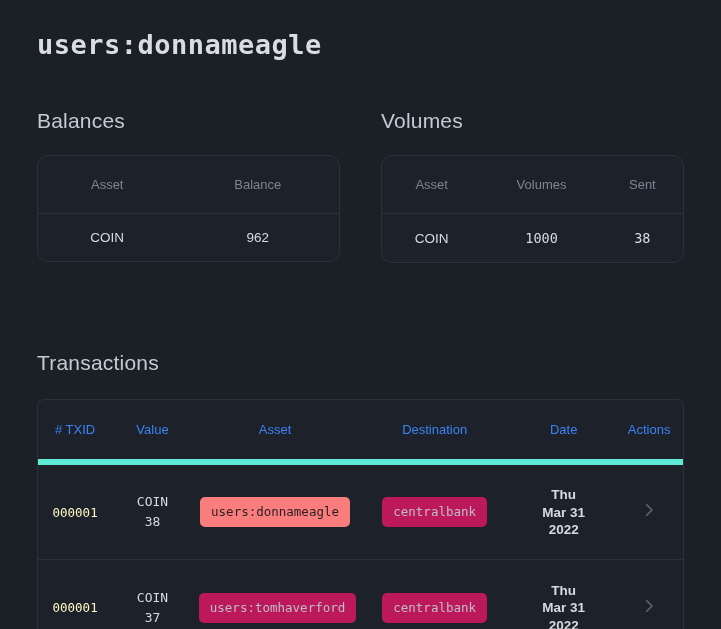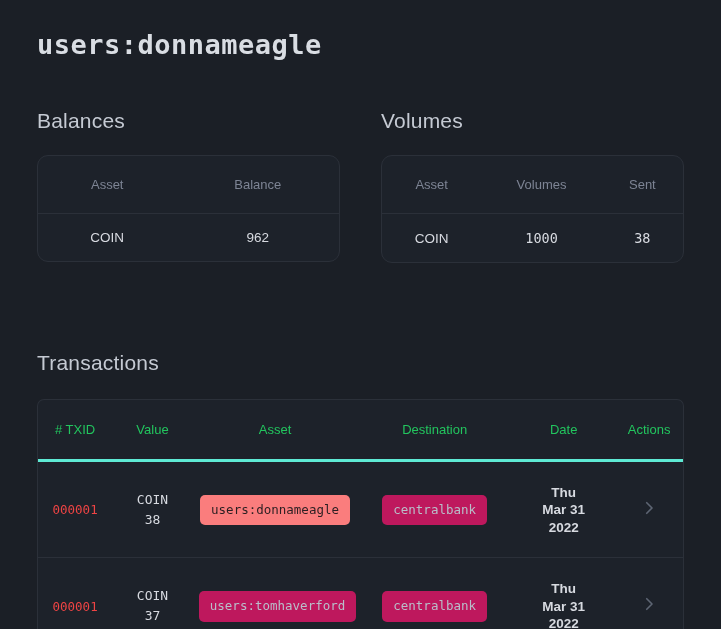--- a/index.html
+++ b/index.html
@@ -118,40 +118,40 @@
   table.tx-table col.c-txid   { width: 11.5%; }
   table.tx-table col.c-value  { width: 12.5%; }
   table.tx-table col.c-source { width: 25.5%; }
   table.tx-table col.c-dest   { width: 24%;   }
   table.tx-table col.c-date   { width: 16%;   }
   table.tx-table col.c-act    { width: 10.5%; }
 
   table.tx-table thead th {
     font-size: 13px;
     font-weight: 400;
-    color: #22c55e;
+    color: #3b82f6;
     padding: 22px 6px;
-    border-bottom: 3px solid #5eead4;
+    border-bottom: 6px solid #5eead4;
     text-align: center;
     white-space: nowrap;
   }
 
   table.tx-table tbody tr { border-bottom: 1px solid #2b3039; }
 
   table.tx-table tbody td {
     padding: 14px 6px;
     vertical-align: middle;
     text-align: center;
     height: 97px;
   }
 
   .txid {
     font-family: "DejaVu Sans Mono", "Liberation Mono", monospace;
     font-size: 12.5px;
-    color: #ef4444;
+    color: #fef9c3;
   }
 
   .tx-value {
     font-family: "DejaVu Sans Mono", "Liberation Mono", monospace;
     font-size: 13px;
     color: #d7dae0;
     text-align: left;
     line-height: 1.55;
     padding-left: 4px;
   }

